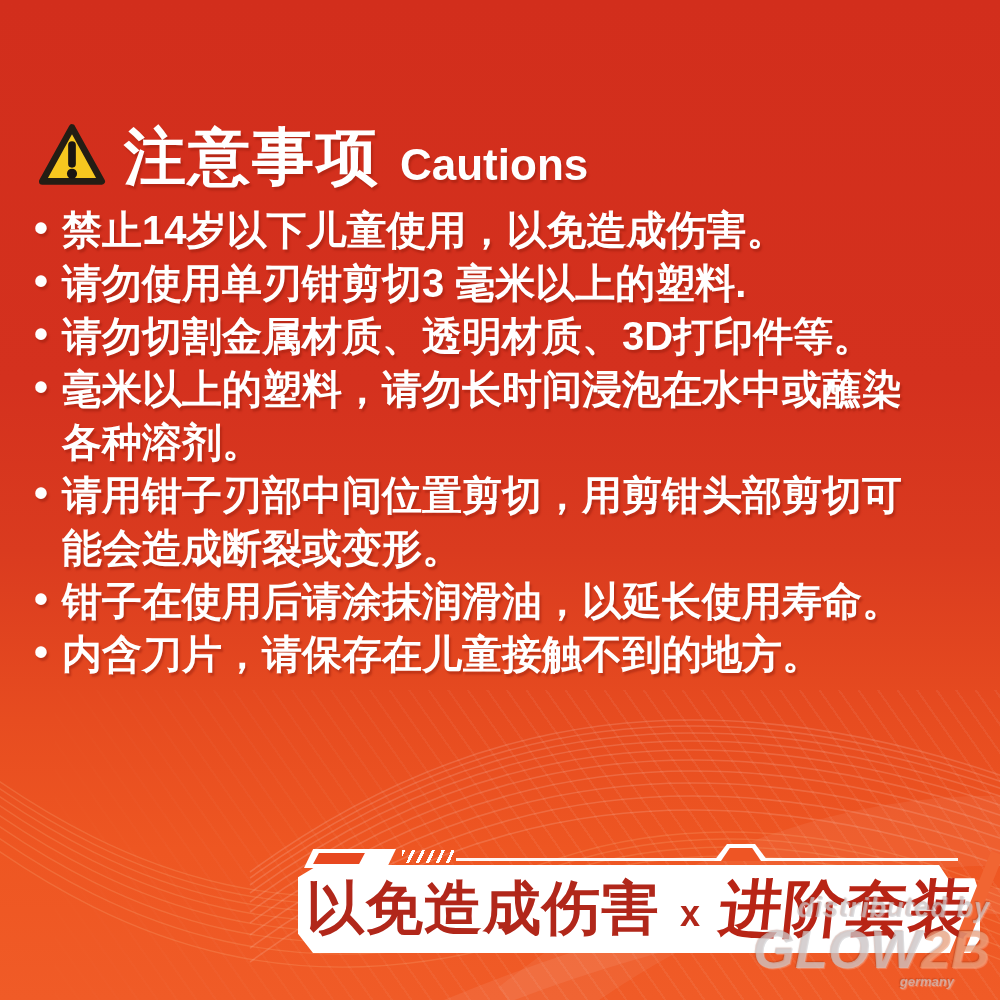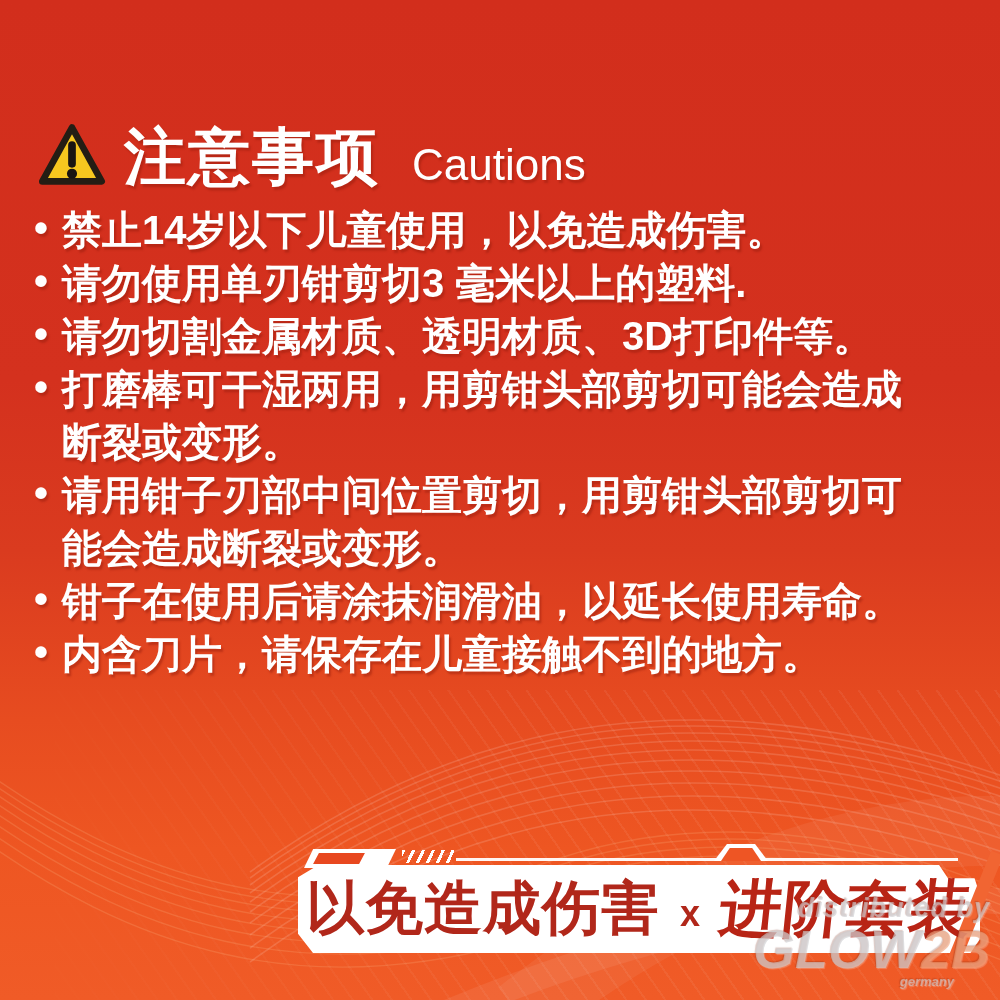--- a/index.html
+++ b/index.html
@@ -17,21 +17,21 @@
     pointer-events:none;
   }
   
   .header{position:absolute;left:36px;top:122px;display:flex;align-items:flex-end;gap:16px;}
   .warn-icon{width:72px;height:66px;margin-bottom:2px;}
   .title-cn{
     color:#fff;font-size:62px;font-weight:900;letter-spacing:2px;line-height:66px;
     text-shadow:2px 3px 2px rgba(140,25,10,.4);
   }
   .title-en{
-    color:#fff;font-size:44px;font-weight:normal;line-height:50px;margin-left:16px;
+    color:#fff;font-size:44px;font-weight:bold;line-height:50px;margin-left:4px;
     text-shadow:2px 3px 2px rgba(140,25,10,.4);
   }
   
   .cautions{position:absolute;left:34px;top:204px;width:885px;list-style:none;margin:0;padding:0;}
   .caution{
     position:relative;padding-left:28px;color:#fff;font-weight:900;
     font-size:40px;line-height:53px;letter-spacing:0px;
     text-shadow:2px 3px 2px rgba(140,25,10,.4);
   }
   .dot{position:absolute;left:0;top:-2px;font-size:40px;}
@@ -135,21 +135,21 @@
   <li class="caution">
     <span class="dot">•</span>
     <span>请勿使用单刃钳剪切3 毫米以上的塑料.</span>
   </li>
   <li class="caution">
     <span class="dot">•</span>
     <span>请勿切割金属材质、透明材质、3D打印件等。</span>
   </li>
   <li class="caution">
     <span class="dot">•</span>
-    <span>打磨棒可干湿两用，用剪钳头部剪切可能会造成断裂或变形。</span>
+    <span>毫米以上的塑料，请勿长时间浸泡在水中或蘸染各种溶剂。</span>
   </li>
   <li class="caution">
     <span class="dot">•</span>
     <span>请用钳子刃部中间位置剪切，用剪钳头部剪切可能会造成断裂或变形。</span>
   </li>
   <li class="caution">
     <span class="dot">•</span>
     <span>钳子在使用后请涂抹润滑油，以延长使用寿命。</span>
   </li>
   <li class="caution">

